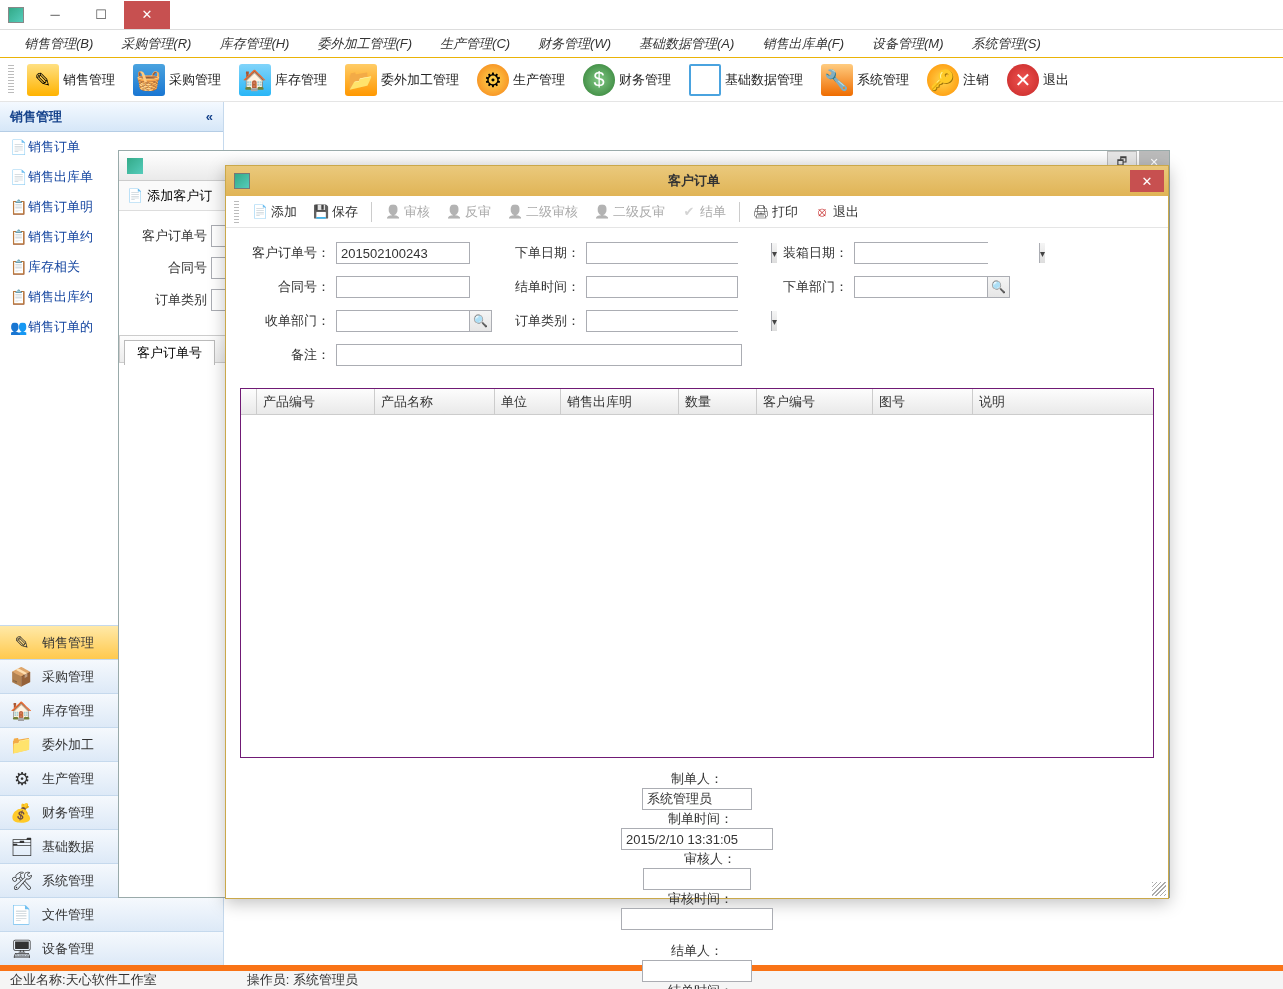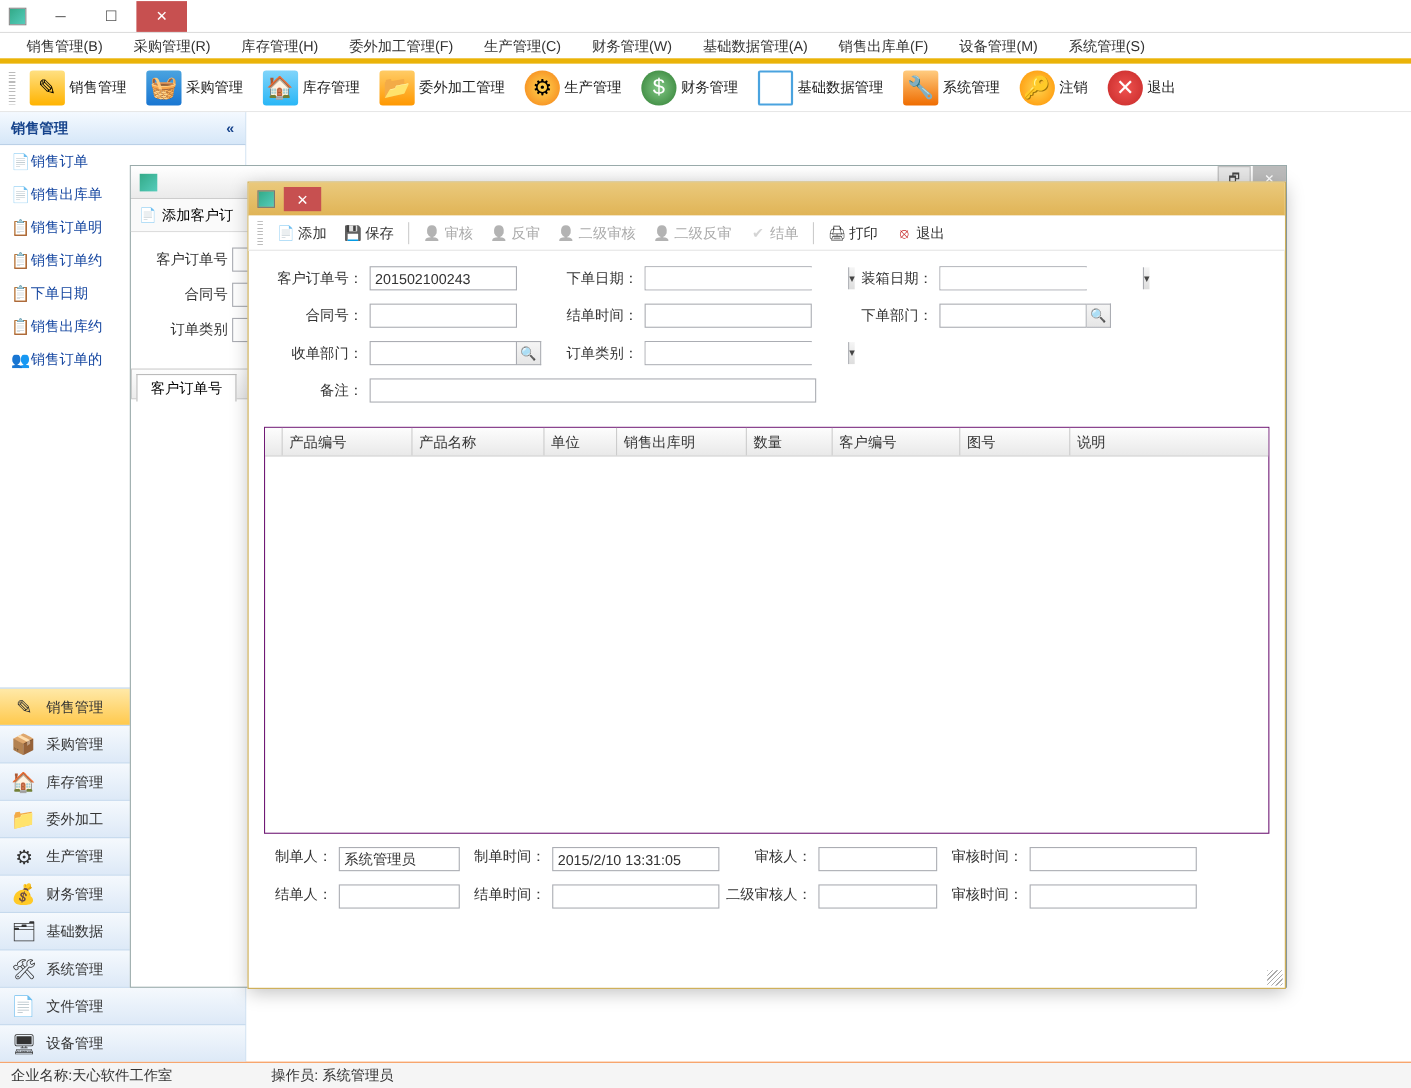--- a/index.html
+++ b/index.html
@@ -7,21 +7,21 @@
 
 
 .titlebar{height:30px;background:#fff;border-bottom:1px solid #ddd;display:flex;align-items:center;position:relative;}
 .titlebar .app-icon{width:16px;height:16px;margin:0 8px;background:linear-gradient(135deg,#3a8,#5cb);border:1px solid #888;}
 .titlebar .title{flex:1;text-align:center;color:#444;font-size:14px;}
 .titlebar .winbtns{display:flex;}
 .titlebar .winbtn{width:46px;height:28px;display:flex;align-items:center;justify-content:center;color:#555;}
 .titlebar .winbtn.close{background:#c75050;color:#fff;}
 
 
-.menubar{height:28px;background:#fff;border-bottom:5px solid #eab308;display:flex;align-items:center;padding:0 10px;}
+.menubar{height:28px;background:#fff;border-bottom:1px solid #eab308;display:flex;align-items:center;padding:0 10px;font-style:italic;}
 .menubar .menuitem{padding:4px 14px;color:#333;cursor:pointer;}
 
 
 .toolbar{height:44px;background:#fff;border-bottom:1px solid #e5e5e5;display:flex;align-items:center;padding:0 8px;}
 .toolbar .grip{width:6px;height:30px;margin-right:4px;background:repeating-linear-gradient(to bottom,#bbb 0,#bbb 1px,transparent 1px,transparent 3px);}
 .toolbtn{display:flex;align-items:center;padding:2px 8px;cursor:pointer;border:1px solid transparent;}
 .tool-icon{width:32px;height:32px;margin-right:4px;display:inline-flex;align-items:center;justify-content:center;font-size:20px;}
 .tool-label{color:#222;}
 
 
@@ -36,21 +36,21 @@
 .tree-glyph{width:18px;height:18px;display:inline-flex;align-items:center;justify-content:center;font-size:14px;}
 .side-accordion{}
 .acc-item{height:34px;background:linear-gradient(#f5f9fd,#dde9f7);border-top:1px solid #c5d9ed;display:flex;align-items:center;padding:0 10px;cursor:pointer;color:#333;}
 .acc-item.active{background:linear-gradient(#ffe9a8,#ffc94d);}
 .acc-icon{width:24px;height:24px;margin-right:8px;display:inline-flex;align-items:center;justify-content:center;font-size:18px;}
 
 
 .content{flex:1;background:#fff;position:relative;}
 
 
-.statusbar{height:24px;background:#f5f5f5;border-top:1px solid #f97316;display:flex;align-items:center;padding:0 10px;color:#333;}
+.statusbar{height:24px;background:#f5f5f5;border-top:6px solid #f97316;display:flex;align-items:center;padding:0 10px;color:#333;}
 .statusbar .stat-field{margin-right:30px;}
 
 
 .subwin-behind{position:absolute;left:118px;top:150px;width:1052px;height:748px;background:#fff;border:1px solid #9aa;z-index:5;}
 .subwin-behind .sw-title{height:30px;background:linear-gradient(#fff,#eaeaea);display:flex;align-items:center;padding:0 8px;border-bottom:1px solid #ccc;}
 .subwin-behind .sw-title .sw-icon{width:16px;height:16px;margin-right:6px;background:linear-gradient(135deg,#3a8,#5cb);}
 .subwin-behind .sw-winbtns{position:absolute;top:0;right:0;display:flex;}
 .subwin-behind .sw-winbtn{width:30px;height:22px;background:#e5e5e5;border:1px solid #bbb;display:flex;align-items:center;justify-content:center;margin-left:2px;font-size:11px;color:#444;}
 .subwin-behind .sw-winbtn.close{background:#bbb;color:#fff;}
 .subwin-behind .sw-tbar{height:30px;background:#fafafa;border-bottom:1px solid #ddd;}
@@ -89,21 +89,21 @@
 
 .dlg-btns{padding:0 18px 12px 18px;display:flex;gap:16px;}
 .dlg-btns button{padding:4px 18px;border:1px solid #abadb3;background:linear-gradient(#fdfdfd,#e6e6e6);cursor:pointer;border-radius:2px;color:#333;}
 
 .dlg-grid{margin:0 14px;border:1px solid #701a75;height:370px;background:#fff;}
 .grid-head{height:26px;background:linear-gradient(#fdfdfd,#e9e9e9);border-bottom:1px solid #ccc;display:flex;}
 .grid-head .gh{border-right:1px solid #ccc;padding:4px 6px;color:#333;white-space:nowrap;overflow:hidden;}
 .grid-head .gh:first-child{width:16px;padding:0;}
 
 .dlg-footer{padding:12px 18px;}
-.ffrow{display:flex;align-items:flex-start;margin-bottom:12px;}
+.ffrow{display:flex;align-items:center;margin-bottom:12px;flex-direction:column;}
 .fflabel{text-align:right;margin-right:6px;color:#333;white-space:nowrap;}
 .ffinput{border:1px solid #abadb3;height:22px;padding:0 4px;background:#fff;color:#333;}
 
 .resize-grip{position:absolute;right:2px;bottom:2px;width:14px;height:14px;background:repeating-linear-gradient(135deg,#aaa 0,#aaa 1px,transparent 1px,transparent 3px);}
 
 
 .ico-edit{background:linear-gradient(#ffe082,#ffb300);border-radius:3px;}
 .ico-basket{background:linear-gradient(#4aa3df,#1976d2);border-radius:3px;}
 .ico-house{background:linear-gradient(#81d4fa,#29b6f6);border-radius:3px;}
 .ico-folder{background:linear-gradient(#ffcc66,#ff9800);border-radius:3px;}
@@ -202,21 +202,21 @@
       <div class="tree-item">
           <span class="tree-glyph">📋</span>
           <span>销售订单明</span>
         </div>
       <div class="tree-item">
           <span class="tree-glyph">📋</span>
           <span>销售订单约</span>
         </div>
       <div class="tree-item">
           <span class="tree-glyph">📋</span>
-          <span>下单日期</span>
+          <span>库存相关</span>
         </div>
       <div class="tree-item">
           <span class="tree-glyph">📋</span>
           <span>销售出库约</span>
         </div>
       <div class="tree-item">
           <span class="tree-glyph">👥</span>
           <span>销售订单的</span>
         </div>
     </div>
@@ -298,20 +298,21 @@
       </div>
   </div>
   <div class="tabstrip">
     <span class="tab">客户订单号</span>
   </div>
 </div>
 
 <div class="dialog">
   <div class="dlg-title">
     <span class="dlg-icon"></span>
+    <span class="dlg-text">客户订单</span>
     <span class="dlg-close">✕</span>
   </div>
   <div class="dlg-tbar">
     <span class="grip"></span>
     <div class="dtbtn">
         <span class="dicon">📄</span>
         <span>添加</span>
       </div>
     <div class="dtbtn">
         <span class="dicon">💾</span>

